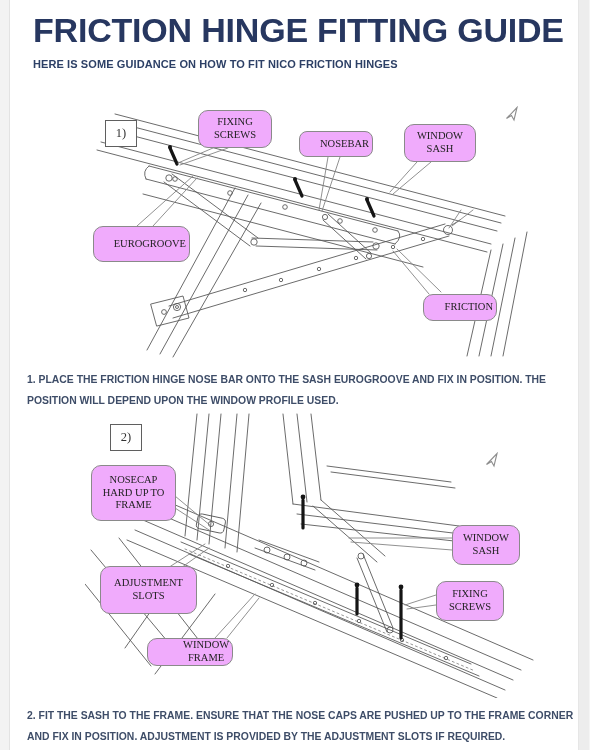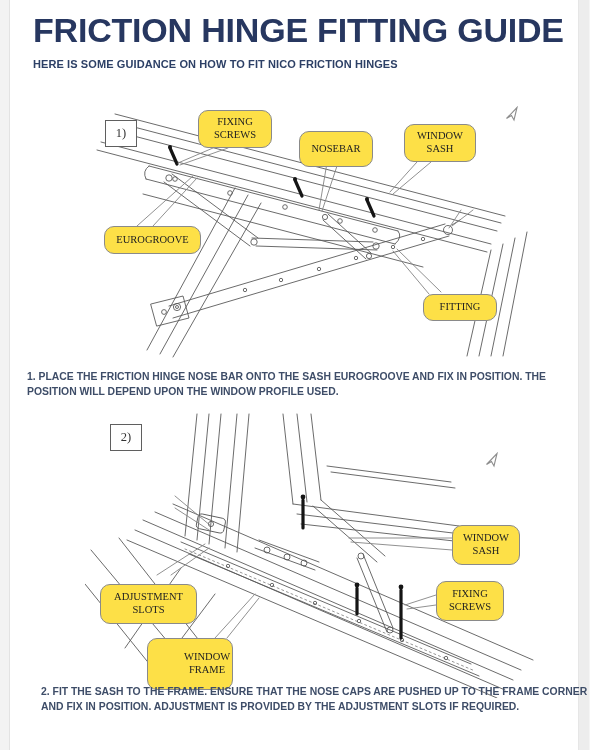--- a/index.html
+++ b/index.html
@@ -26,32 +26,32 @@
   .figure{position:absolute;}
   #figure1{left:85px;top:100px;width:455px;height:258px;}
   #figure2{left:85px;top:408px;width:455px;height:290px;}
   .figure svg.art{position:absolute;left:0;top:0;}
   .stepbox{
     position:absolute;width:30px;height:25px;border:1.3px solid #5f5f5f;
     background:#fff;display:flex;align-items:center;justify-content:center;
     font-family:"Liberation Serif",serif;font-size:12.5px;color:#333;
   }
   .callout{
-    position:absolute;background:#fde047;border:1.2px solid #8a8a8a;border-radius:10px;
-    display:flex;align-items:center;justify-content:center;text-align:center;
+    position:absolute;background:#f0abfc;border:1.2px solid #8a8a8a;border-radius:10px;
+    display:flex;align-items:center;justify-content:flex-end;text-align:center;
     font-family:"Liberation Serif",serif;font-size:10.5px;line-height:1.2;color:#222;
     padding:2px 3px;box-sizing:border-box;
   }
   .cursor{position:absolute;width:15px;height:18px;}
   .caption{
     position:absolute;left:27px;width:553px;
-    font-size:10.4px;font-weight:700;color:#3e4d68;line-height:15px;letter-spacing:0;
+    font-size:10.4px;font-weight:700;color:#3e4d68;line-height:21px;letter-spacing:0;
   }
   #caption1{top:369px;}
-  #caption2{top:684px;margin-left:14px;}
+  #caption2{top:705px;}
   .art path,.art line{stroke:#5a5a5a;fill:none;stroke-width:0.9;stroke-linecap:round;}
   .art circle{stroke:#5a5a5a;fill:none;stroke-width:0.9;}
   .art .blk{stroke:#151515;stroke-width:3.2;}
   .art .blkhead{fill:#151515;stroke:none;}
   .art .tail{stroke:#858585;stroke-width:0.9;}
   .art .dash{stroke:#7a7a7a;stroke-dasharray:2 3;stroke-width:0.8;}
   .cursor path{fill:#ffffff;stroke:#8d8d8d;stroke-width:1.1;}
 </style>
 </head>
 <body>
@@ -130,31 +130,31 @@
     </g>
   </svg>
 
   <div class="stepbox" style="left:20px;top:20px;">
     <span>1)</span>
   </div>
 
   <div class="callout" style="left:113px;top:10px;width:74px;height:38px;">
     <span>FIXING SCREWS</span>
   </div>
-  <div class="callout" style="left:214px;top:31px;width:74px;height:36px;">
+  <div class="callout" style="left:214px;top:31px;width:74px;height:26px;border-radius:8px;">
     <span>NOSEBAR</span>
   </div>
   <div class="callout" style="left:319px;top:24px;width:72px;height:38px;">
     <span>WINDOW SASH</span>
   </div>
-  <div class="callout" style="left:19px;top:126px;width:97px;height:28px;">
+  <div class="callout" style="left:8px;top:126px;width:97px;height:36px;">
     <span>EUROGROOVE</span>
   </div>
   <div class="callout" style="left:338px;top:194px;width:74px;height:27px;">
-    <span>FITTING</span>
+    <span>FRICTION</span>
   </div>
 
   <svg class="cursor" style="left:420px;top:6px;" viewBox="0 0 15 18">
     <path d="M12,1.5 L9,14 L6.5,9.5 L1.5,12.5 Z"></path>
   </svg>
 </div>
 
 <div class="caption" id="caption1">1. PLACE THE FRICTION HINGE NOSE BAR ONTO THE SASH EUROGROOVE AND FIX IN POSITION. THE POSITION WILL DEPEND UPON THE WINDOW PROFILE USED.</div>
 
 <div class="figure" id="figure2">
@@ -216,30 +216,33 @@
       <path class="tail" d="M351,187 L320,197 M351,197 L322,201"></path>
       <path class="tail" d="M72,167 L120,136 M86,167 L124,140"></path>
       <path class="tail" d="M130,230 L170,186 M142,230 L174,190"></path>
     </g>
   </svg>
 
   <div class="stepbox" style="left:25px;top:16px;">
     <span>2)</span>
   </div>
 
+  <div class="callout" style="left:6px;top:57px;width:85px;height:56px;">
+    <span>NOSECAP HARD UP TO FRAME</span>
+  </div>
   <div class="callout" style="left:367px;top:117px;width:68px;height:40px;">
     <span>WINDOW SASH</span>
   </div>
   <div class="callout" style="left:351px;top:173px;width:68px;height:40px;">
     <span>FIXING SCREWS</span>
   </div>
-  <div class="callout" style="left:15px;top:176px;width:97px;height:40px;">
+  <div class="callout" style="left:15px;top:158px;width:97px;height:48px;">
     <span>ADJUSTMENT SLOTS</span>
   </div>
-  <div class="callout" style="left:62px;top:230px;width:86px;height:52px;padding-left:37px;">
+  <div class="callout" style="left:62px;top:230px;width:86px;height:28px;padding-left:37px;">
     <span>WINDOW FRAME</span>
   </div>
 
   <svg class="cursor" style="left:400px;top:44px;" viewBox="0 0 15 18">
     <path d="M12,1.5 L9,14 L6.5,9.5 L1.5,12.5 Z"></path>
   </svg>
 </div>
 
 <div class="caption" id="caption2">2. FIT THE SASH TO THE FRAME. ENSURE THAT THE NOSE CAPS ARE PUSHED UP TO THE FRAME CORNER AND FIX IN POSITION. ADJUSTMENT IS PROVIDED BY THE ADJUSTMENT SLOTS IF REQUIRED.</div>
 

